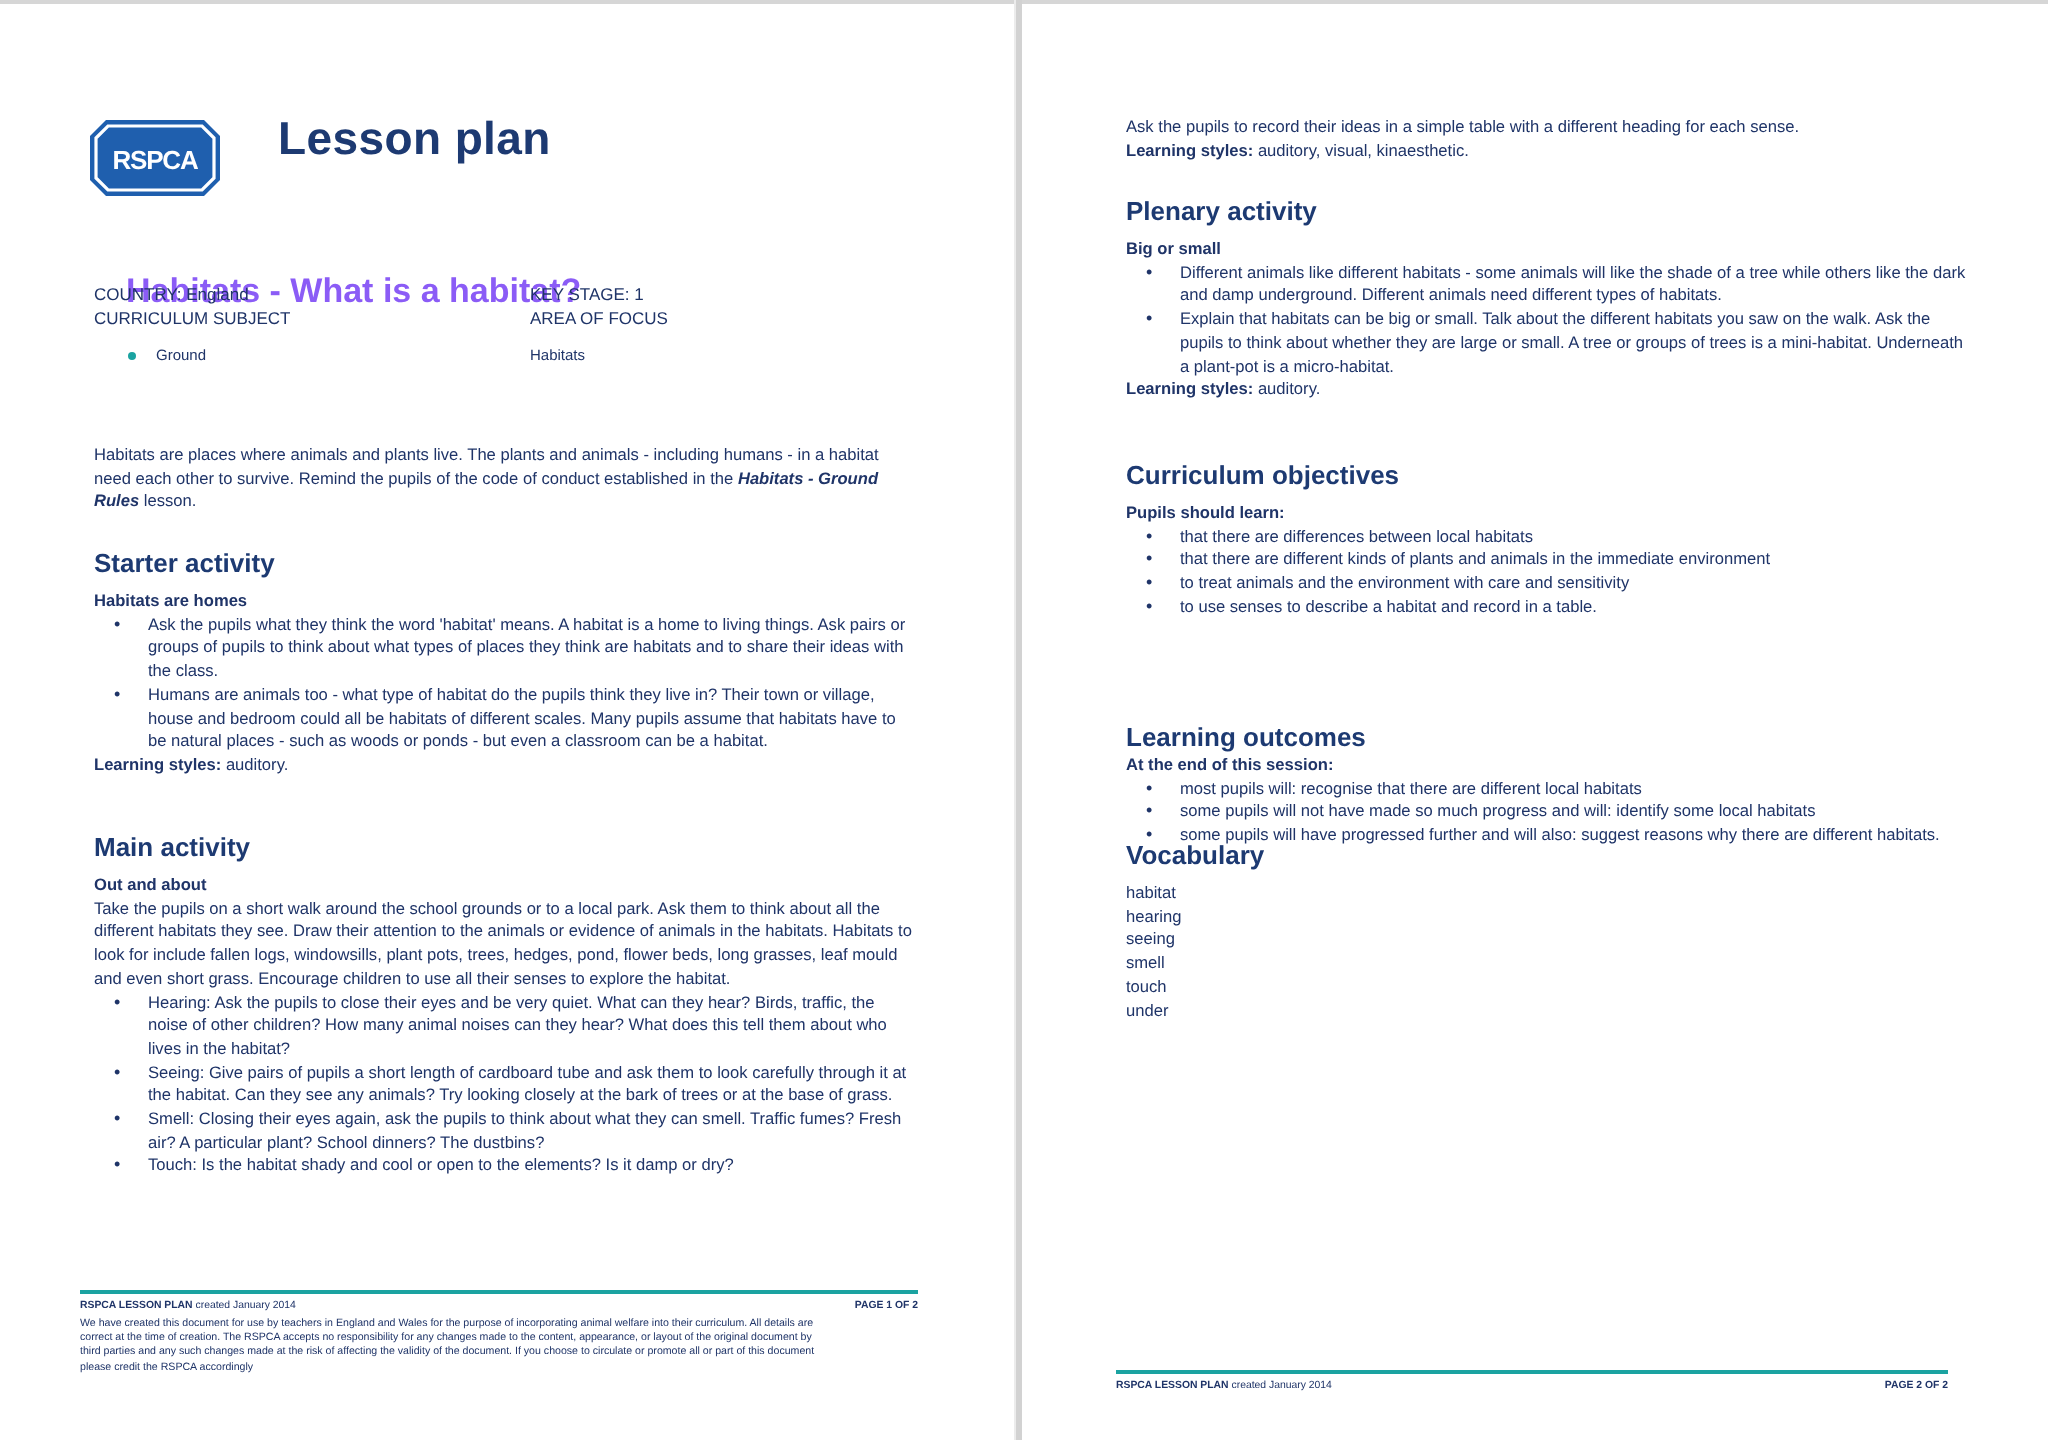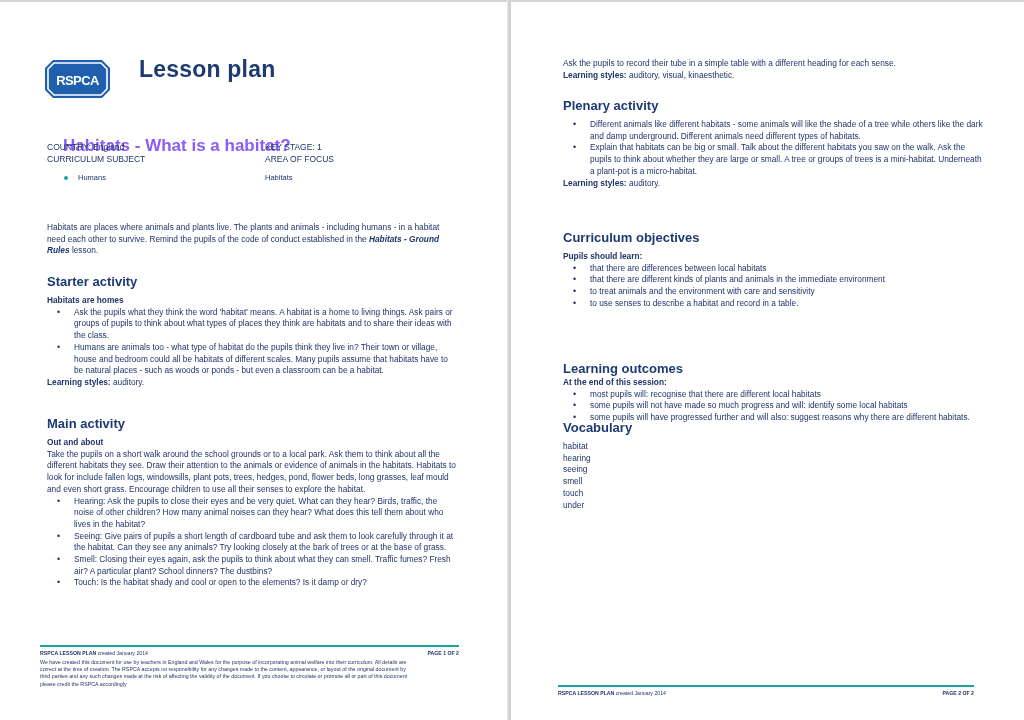--- a/index.html
+++ b/index.html
@@ -54,21 +54,21 @@
 
   <h1 class="doc-title">Lesson plan</h1>
   <h2 class="lesson-title">Habitats - What is a habitat?</h2>
 
   <div class="meta" style="left:47px; top:139px;">COUNTRY: England</div>
   <div class="meta" style="left:47px; top:151px;">CURRICULUM SUBJECT</div>
   <div class="meta" style="left:265px; top:139px;">KEY STAGE: 1</div>
   <div class="meta" style="left:265px; top:151px;">AREA OF FOCUS</div>
 
   <span class="teal-dot" style="left:64px; top:174px;"></span>
-  <div class="meta-val" style="left:78px; top:171px;">Humans</div>
+  <div class="meta-val" style="left:78px; top:171px;">Ground</div>
   <div class="meta-val" style="left:265px; top:171px;">Habitats</div>
 
   <div class="block" style="left:47px; top:220px; width:405px;">
     <span>Habitats are places where animals and plants live. The plants and animals - including humans - in a habitat need each other to survive.  Remind the pupils of the code of conduct established in the </span><span class="bi">Habitats - Ground Rules</span><span> lesson.</span>
   </div>
 
   <h3 class="h2" style="left:47px; top:272px;">Starter activity</h3>
   <div class="block" style="left:47px; top:293px; width:412px;">
     <div class="sub">Habitats are homes</div>
     <ul class="bul">
@@ -92,26 +92,27 @@
 
   <div class="footline" style="left:40px; top:643px; width:419px;"></div>
   <div class="foot-left" style="left:40px; top:648px;"><span>RSPCA LESSON PLAN</span><span class="n"> created January 2014</span></div>
   <div class="foot-right" style="left:380px; top:648px; width:79px;">PAGE 1 OF 2</div>
   <div class="disclaimer" style="left:40px; top:657px;">We have created this document for use by teachers in England and Wales for the purpose of incorporating animal welfare into their curriculum. All details are correct at the time of creation. The RSPCA accepts no responsibility for any changes made to the content, appearance, or layout of the original document by third parties and any such changes made at the risk of affecting the validity of the document. If you choose to circulate or promote all or part of this document please credit the RSPCA accordingly</div>
 </div>
 
 <div class="page page2">
 
   <div class="block" style="left:52px; top:56px; width:420px;">
-    <div>Ask the pupils to record their tube in a simple table with a different heading for each sense.</div>
+    <div>Ask the pupils to record their ideas in a simple table with a different heading for each sense.</div>
     <div><span class="b">Learning styles:</span><span> auditory, visual, kinaesthetic.</span></div>
   </div>
 
   <h3 class="h2" style="left:52px; top:96px;">Plenary activity</h3>
   <div class="block" style="left:52px; top:117px; width:420px;">
+    <div class="sub">Big or small</div>
     <ul class="bul">
       <li>Different animals like different habitats - some animals will like the shade of a tree while others like the dark and damp underground. Different animals need different types of habitats.</li>
       <li>Explain that habitats can be big or small. Talk about the different habitats you saw on the walk. Ask the pupils to think about whether they are large or small. A tree or groups of trees is a mini-habitat. Underneath a plant-pot is a micro-habitat.</li>
     </ul>
     <div><span class="b">Learning styles:</span><span> auditory.</span></div>
   </div>
 
   <h3 class="h2" style="left:52px; top:228px;">Curriculum objectives</h3>
   <div class="block" style="left:52px; top:249px; width:420px;">
     <div class="sub">Pupils should learn:</div>

